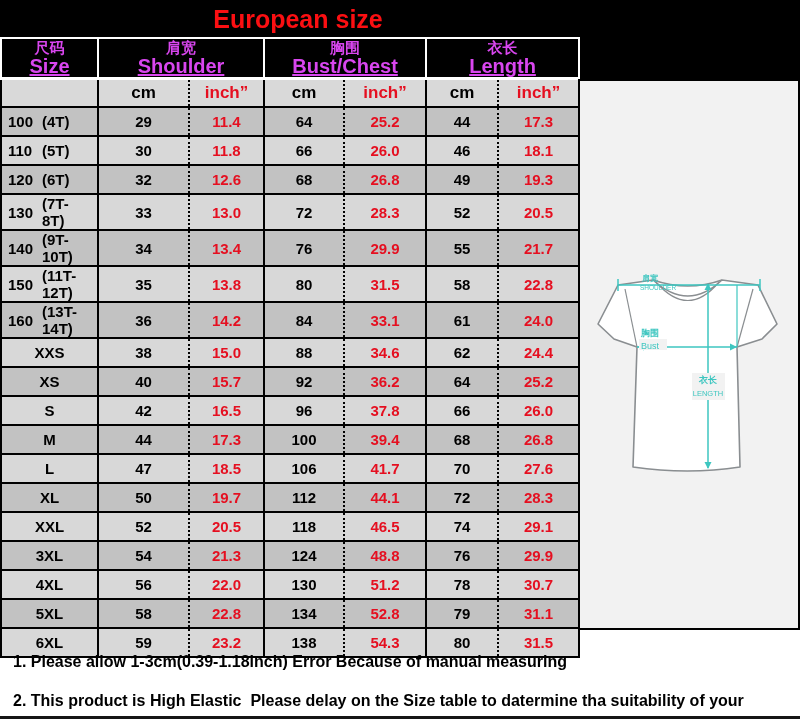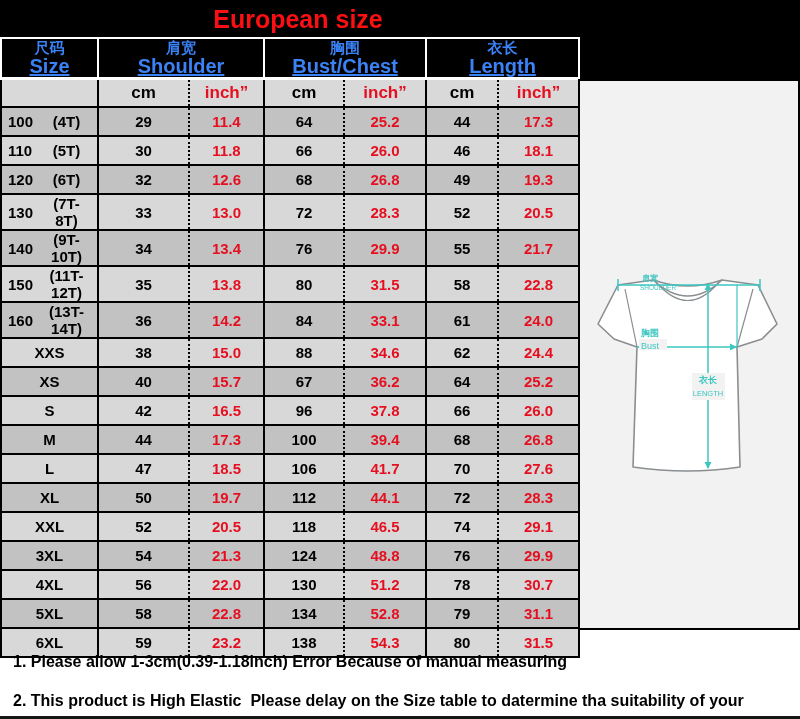--- a/index.html
+++ b/index.html
@@ -13,41 +13,41 @@
     position:absolute;left:9px;top:3px;width:578px;height:32px;line-height:32px;
     text-align:center;color:#fb0f12;font-size:25px;font-weight:bold;
   }
   
   .size-table{
     position:absolute;left:0;top:37px;width:578px;
     border-collapse:collapse;table-layout:fixed;border:2px solid #000;
   }
   .size-table th,.size-table td{padding:0;font-weight:bold;text-align:center;vertical-align:middle;}
   th.group{
-    background:#000;color:#3b82f6;height:37px;
+    background:#000;color:#d946ef;height:37px;
     border:2px solid #fff;border-bottom:3px solid #fff;margin-top:12px;
   }
   th.group .zh{font-size:15px;font-weight:bold;line-height:17px;}
   th.group .en{font-size:20px;font-weight:bold;line-height:21px;text-decoration:underline;}
   tr.unit-row th{
     background:#d9d9d9;height:26px;font-size:17px;
     border-top:0;border-bottom:2px solid #000;
   }
   th.unit-cm{border-left:2px solid #000;color:#000;}
   th.unit-inch{border-left:2px dotted #000;color:#e50f20;}
   tbody td{height:27px;font-size:15px;border-top:2px solid #000;border-bottom:2px solid #000;}
   tbody tr.dark td{background:#c2c2c2;}
   tbody tr.light td{background:#d8d8d8;}
   td.cm-val{border-left:2px solid #000;color:#000;text-align:center;}
   td.inch-val{border-left:2px dotted #000;color:#e50f20;}
   td.size-cell{color:#000;text-align:center;}
   td.size-cell.kid{text-align:left;}
   td.size-cell.kid .cellwrap{display:flex;align-items:center;padding:0 6px;}
   td.size-cell.kid .sz{min-width:34px;text-align:left;}
-  td.size-cell.kid .tag{flex:1;text-align:center;}
+  td.size-cell.kid .tag{flex:1;text-align:left;}
   
   .shirt-panel{
     position:absolute;left:578px;top:79px;width:222px;height:551px;
     box-sizing:border-box;background:#f2f2f2;border:2px solid #000;
   }
   
   .notes{position:absolute;left:0;top:636px;width:800px;}
   .note-line{
     padding-left:13px;height:27px;line-height:27px;
     font-size:16px;font-weight:bold;color:#000;white-space:pre;margin-top:12px;
@@ -204,21 +204,21 @@
         <td class="inch-val">15.0</td>
         <td class="cm-val">88</td>
         <td class="inch-val">34.6</td>
         <td class="cm-val">62</td>
         <td class="inch-val">24.4</td>
       </tr>
       <tr class="dark">
         <td class="size-cell"><span class="sz">XS</span></td>
         <td class="cm-val">40</td>
         <td class="inch-val">15.7</td>
-        <td class="cm-val">67</td>
+        <td class="cm-val">92</td>
         <td class="inch-val">36.2</td>
         <td class="cm-val">64</td>
         <td class="inch-val">25.2</td>
       </tr>
       <tr class="light">
         <td class="size-cell"><span class="sz">S</span></td>
         <td class="cm-val">42</td>
         <td class="inch-val">16.5</td>
         <td class="cm-val">96</td>
         <td class="inch-val">37.8</td>

